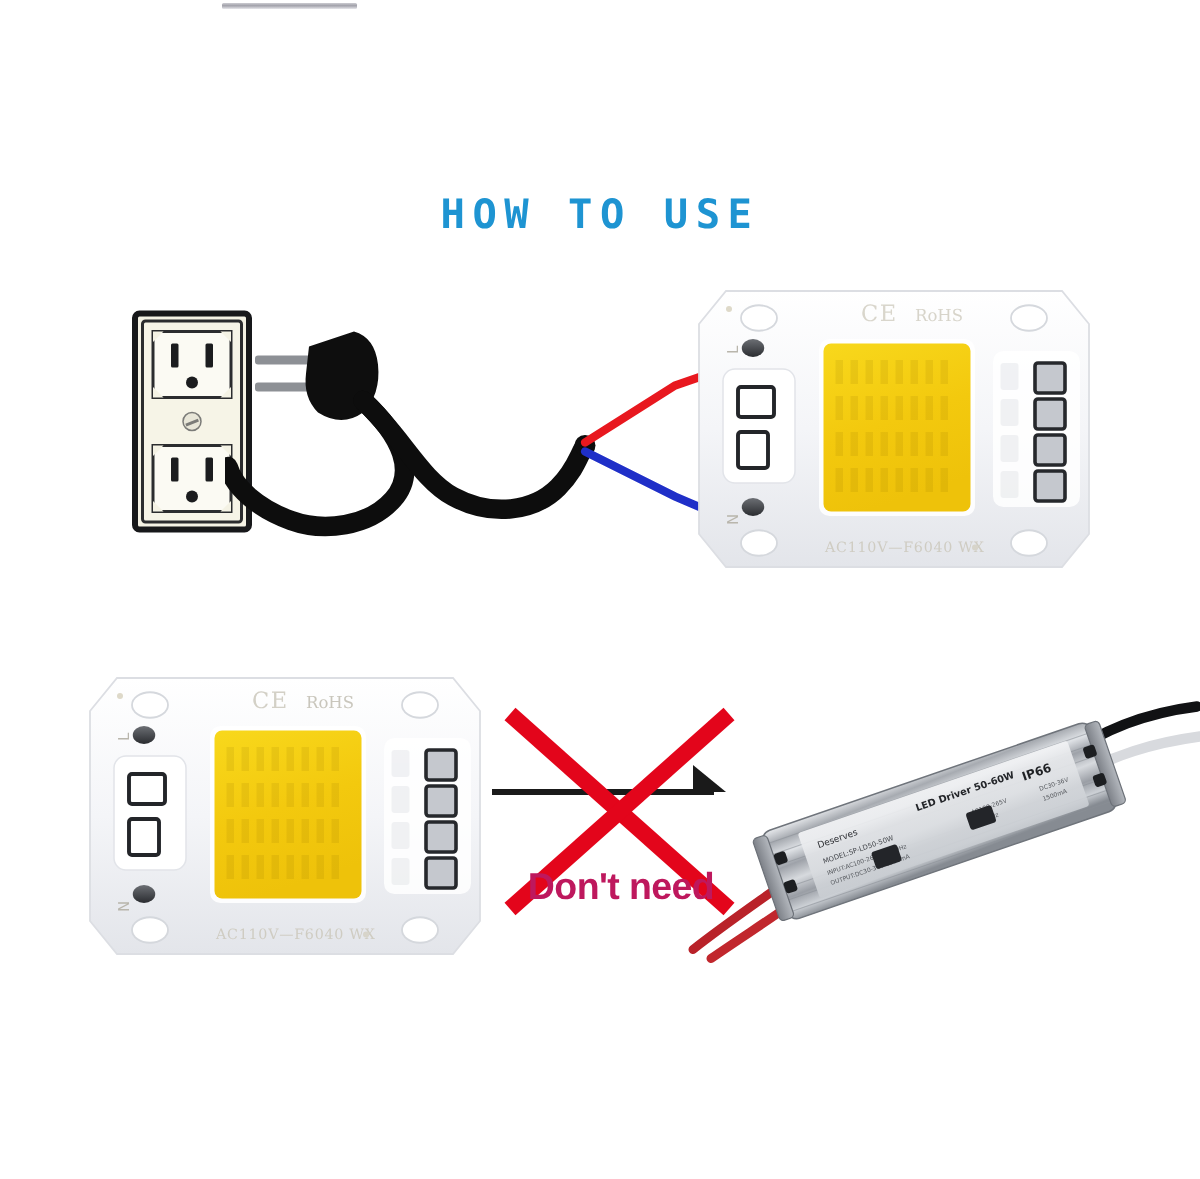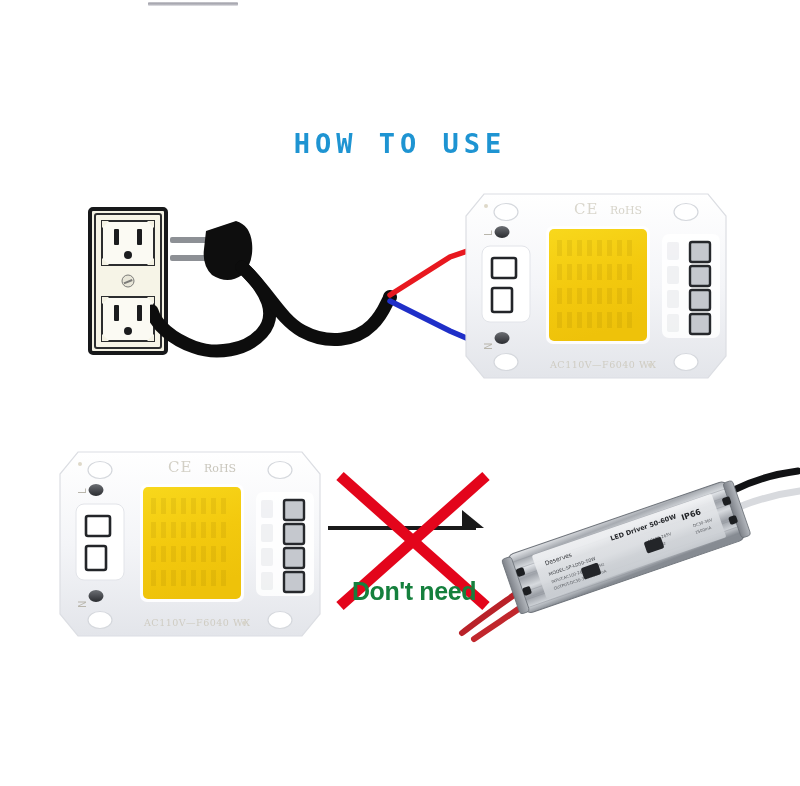--- a/index.html
+++ b/index.html
@@ -81,21 +81,21 @@
   .cob{position:absolute;}
   .cob svg{display:block;}
   #cob-top{left:462px;top:190px;width:268px;height:192px;}
   #cob-bottom{left:56px;top:448px;width:268px;height:192px;}
 
   
   .dontneed{position:absolute;left:326px;top:462px;width:176px;height:160px;}
   .dn-label{
     position:absolute;left:0;bottom:16px;width:176px;text-align:center;
     font-family:"Liberation Sans", sans-serif;
-    font-size:25px;font-weight:700;color:#15803d;letter-spacing:-.4px;
+    font-size:25px;font-weight:700;color:#be185d;letter-spacing:-.4px;
     white-space:nowrap;
   }
 
   
   .driver{position:absolute;left:448px;top:455px;width:352px;height:190px;}
 
   
   [data-interactable]{}
 </style>
 </head>

